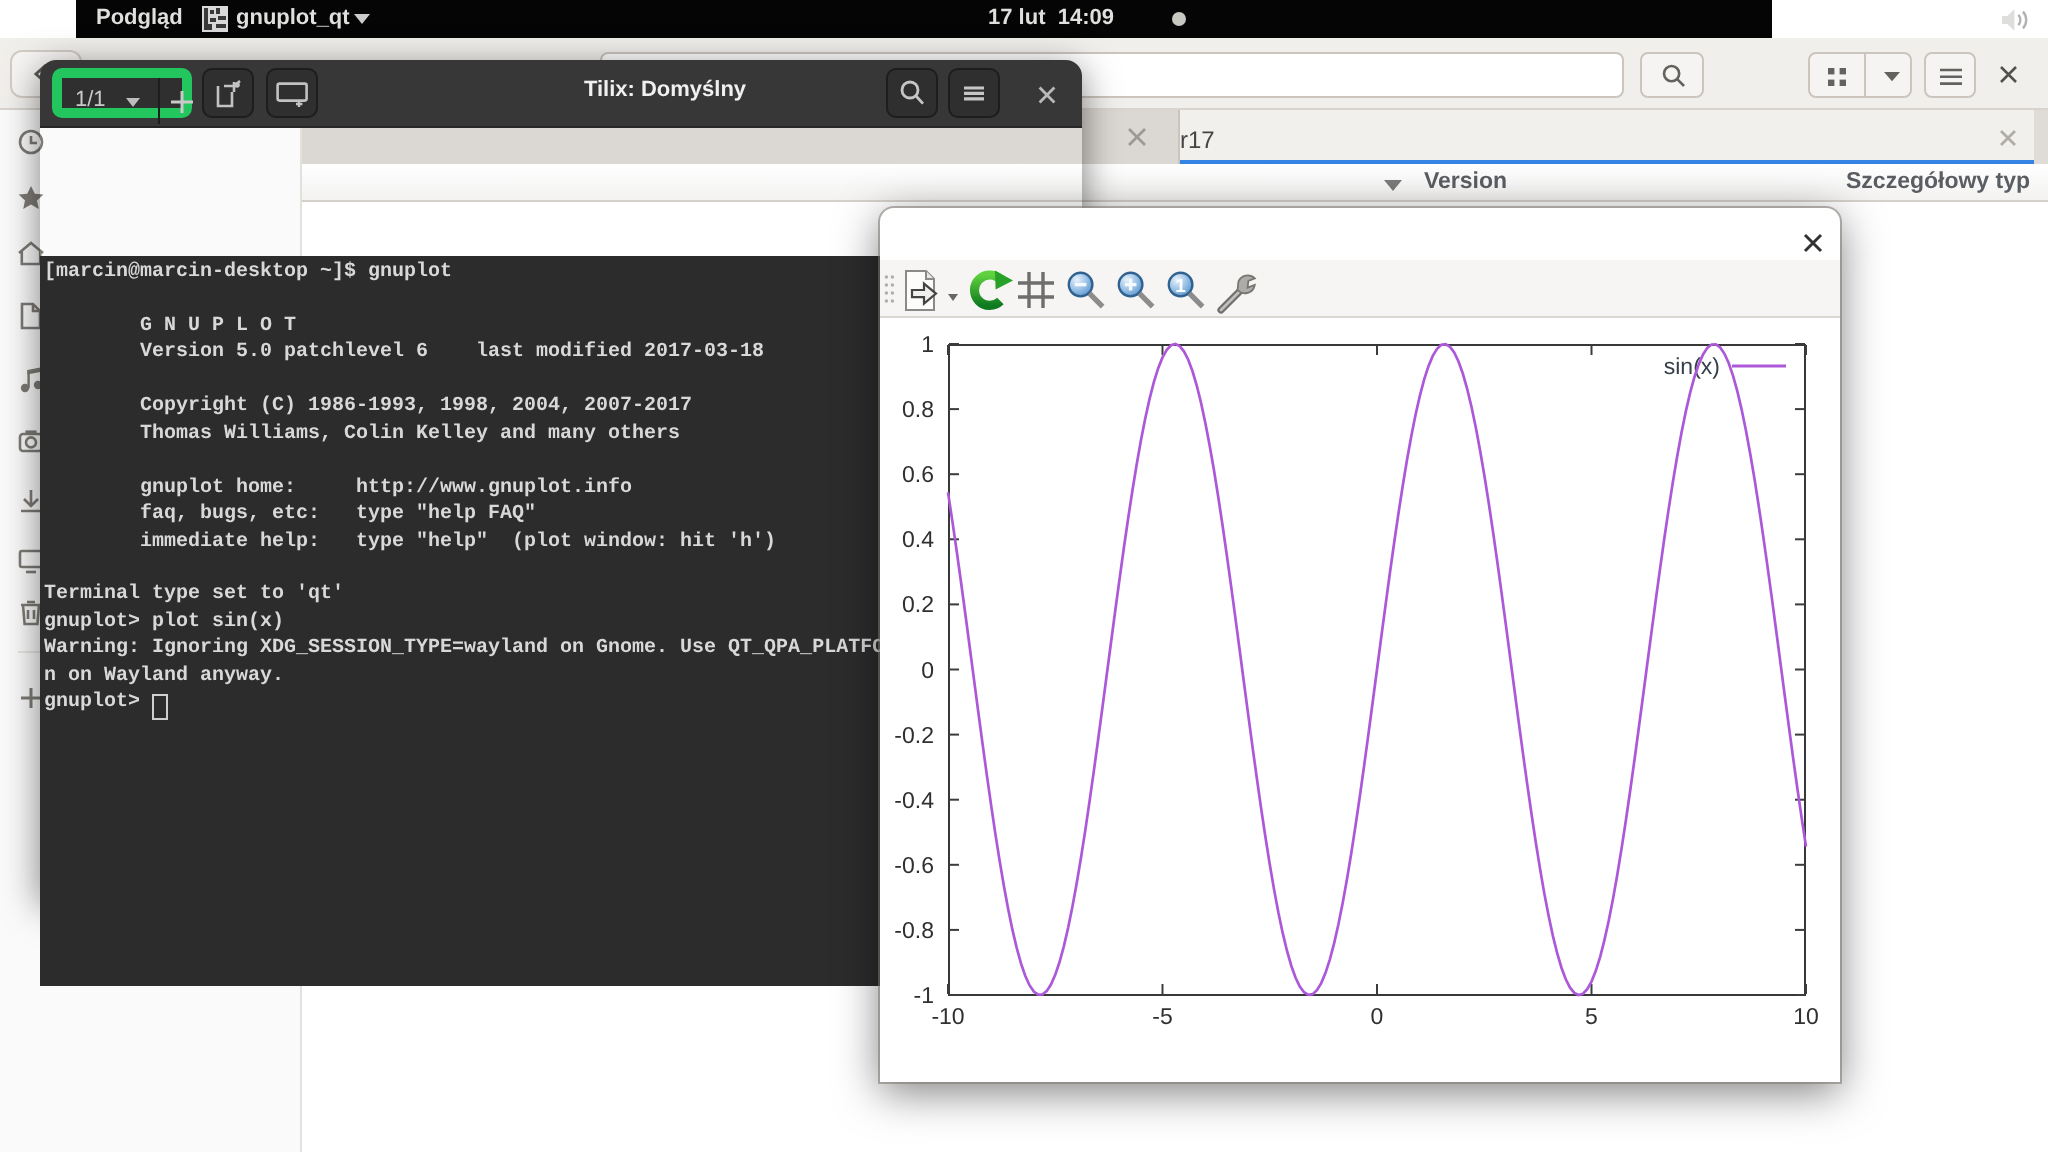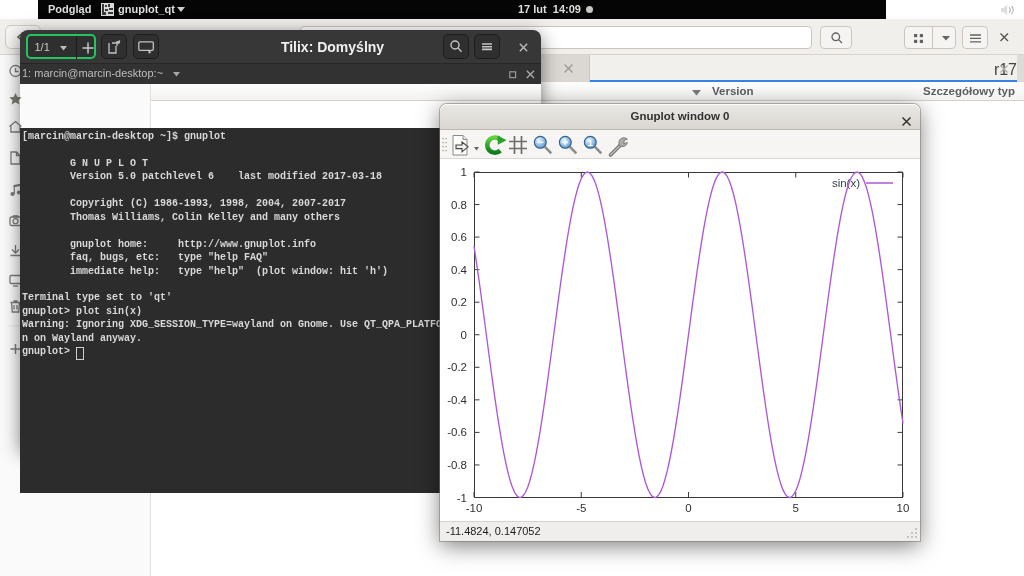--- a/index.html
+++ b/index.html
@@ -5,21 +5,21 @@
   body{width:1024px;height:576px;overflow:hidden;position:relative;
        font-family:"Liberation Sans",sans-serif;background:#fff;}
   .abs{position:absolute;}
   
   #topbar{left:0;top:0;width:848px;height:19px;background:#050505;color:#dfdfdd;
           font-size:11px;font-weight:bold;margin-left:38px;}
   
   #nau-header{left:0;top:19px;width:1024px;height:36px;background:#f1efec;border-bottom:1px solid #d8d3cd;box-sizing:border-box;}
   #nau-tabbar{left:151px;top:55px;width:873px;height:27px;background:#dfdcd7;}
   #nau-tab-inactive{left:151px;top:55px;width:439px;height:27px;background:#dbd7d2;border-right:1px solid #c9c4be;box-sizing:border-box;}
-  #nau-tab-active{left:590px;top:55px;width:427px;height:25px;background:#f2f0ed;color:#454545;font-size:16px;text-align:right;line-height:30px;}
+  #nau-tab-active{left:590px;top:55px;width:427px;height:25px;background:#f2f0ed;color:#454545;font-size:12px;text-align:left;line-height:30px;}
   #nau-tab-line{left:590px;top:80px;width:427px;height:3px;background:#3584e4;}
   #nau-cols{left:151px;top:82px;width:873px;height:19px;background:linear-gradient(#ffffff,#f3f2f1);border-bottom:1px solid #d4d0cb;box-sizing:border-box;
             color:#5a5e62;font-size:11.5px;font-weight:bold;}
   #nau-content{left:151px;top:101px;width:873px;height:475px;background:#ffffff;}
   #nau-side{left:0;top:55px;width:151px;height:521px;background:#fafafa;border-right:1px solid #e4e1dd;box-sizing:border-box;}
   
   #tilix{left:20px;top:30px;width:521px;height:419px;border-radius:8px 8px 0 0;
          box-shadow:0 4px 18px rgba(0,0,0,.5);}
   #tx-head{left:0;top:0;width:521px;height:34px;background:#373737;border-radius:8px 8px 0 0;
            border-bottom:1px solid #272727;box-sizing:border-box;}
@@ -52,21 +52,21 @@
         <rect x="4" y="6" width="3" height="2"></rect>
         <rect x="8" y="5" width="4" height="2"></rect>
         <rect x="3" y="9" width="2" height="3"></rect>
         <rect x="7" y="9" width="5" height="2"></rect>
       </g>
   </svg>
   <span class="abs" style="left:80px;top:3px;">gnuplot_qt</span>
   <svg class="abs" style="left:139px;top:7px" width="9" height="6">
       <path d="M0,0 L8,0 L4,5 Z" fill="#ccc"></path>
     </svg>
-  <span class="abs" style="left:480px;top:3px;">17 lut&nbsp; 14:09</span>
+  <span class="abs" style="left:456px;top:3px;">17 lut&nbsp; 14:09</span>
   <span class="abs" style="left:548px;top:6px;width:7px;height:7px;border-radius:50%;background:#c8c8c2;"></span>
   <svg class="abs" style="left:963px;top:4px" width="14" height="12">
     <path d="M0,4 h2.6 l3.6,-3.4 V11.4 L2.6,8 H0 Z" fill="#dededc"></path>
     <path d="M8.2,3.4 a4,4 0 0 1 0,5.2 M10.5,1.8 a6.3,6.3 0 0 1 0,8.4" fill="none" stroke="#b2b2b0" stroke-width="1.2"></path>
   </svg>
   <svg class="abs" style="left:987px;top:3px" width="11" height="13">
     <rect x="3.5" y="0" width="4" height="2" fill="#e2e2e0"></rect>
     <rect x="0.8" y="2" width="9.4" height="11" rx="1.5" fill="none" stroke="#e2e2e0" stroke-width="1.4"></rect>
     <rect x="2.6" y="3.8" width="5.8" height="7.4" fill="#e2e2e0"></rect>
   </svg>
@@ -176,21 +176,21 @@
     <path d="M-2,271 H13" stroke="#e8e6e2" stroke-width="1"></path>
     <g transform="translate(6.5,294)">
           <path d="M0,-5 v10 M-5,0 h10" stroke-width="1.5"></path>
         </g>
    </g>
   </svg>
 </div>
 
 <div class="abs" id="tilix">
  <div class="abs" id="tx-head">
-   <div class="abs" style="left:5.5px;top:4px;width:70.5px;height:25px;background:#2f2f2f;border:2px solid #22c55e;border-radius:5px;box-sizing:border-box;">
+   <div class="abs" style="left:5.5px;top:4px;width:70.5px;height:25px;background:#2f2f2f;border:5px solid #22c55e;border-radius:5px;box-sizing:border-box;">
      <span style="position:absolute;left:7px;top:5px;font-size:11px;color:#c9c9c9;">1/1</span>
      <svg style="position:absolute;left:32px;top:10px" width="8" height="5">
           <path d="M0,0 L7,0 L3.5,4.5 Z" fill="#bdbdbd"></path>
         </svg>
      <div style="position:absolute;left:48.5px;top:0;width:1px;height:23px;background:#1d1d1d;"></div>
      <svg style="position:absolute;left:54px;top:6px" width="12" height="12">
           <path d="M6,0.5 V11.5 M0.5,6 H11.5" stroke="#c9c9c9" stroke-width="1.5"></path>
         </svg>
    </div>
    <div class="abs" style="left:81px;top:4px;width:26px;height:25px;background:#2f2f2f;border:1px solid #1d1d1d;border-radius:5px;box-sizing:border-box;">
@@ -199,46 +199,34 @@
           <path d="M4,3 h5 M9,1 v5 M9,3 l3,-2.5" stroke="#c2c2c2" stroke-width="1.3" fill="none"></path>
           <circle cx="10.5" cy="2.5" r="1.4" fill="#c2c2c2"></circle>
         </svg>
    </div>
    <div class="abs" style="left:113px;top:4px;width:26px;height:25px;background:#2f2f2f;border:1px solid #1d1d1d;border-radius:5px;box-sizing:border-box;">
      <svg style="position:absolute;left:4px;top:6px" width="17" height="13">
           <rect x="0.8" y="0.8" width="14.5" height="8.5" rx="1" fill="none" stroke="#c2c2c2" stroke-width="1.3"></rect>
           <path d="M11.5,9.5 v3 M10,11 h3.2" stroke="#c2c2c2" stroke-width="1.2"></path>
         </svg>
    </div>
-   <div class="abs" style="left:0;width:625px;top:9px;text-align:center;color:#f0f0f0;font-size:14px;font-weight:bold;">Tilix: Domyślny</div>
+   <div class="abs" style="left:0;width:625px;top:9px;text-align:center;color:#f0f0f0;font-size:11px;font-weight:bold;">Tilix: Domyślny</div>
    <div class="abs" style="left:423px;top:4px;width:25.5px;height:25px;background:#2f2f2f;border:1px solid #1d1d1d;border-radius:5px;box-sizing:border-box;">
      <svg style="position:absolute;left:6px;top:5px" width="13" height="14">
           <circle cx="5" cy="5" r="4" fill="none" stroke="#c6c6c6" stroke-width="1.4"></circle>
           <path d="M7.9,7.9 L11.5,11.8" stroke="#c6c6c6" stroke-width="1.4"></path>
         </svg>
    </div>
    <div class="abs" style="left:454px;top:4px;width:26px;height:25px;background:#2f2f2f;border:1px solid #1d1d1d;border-radius:5px;box-sizing:border-box;">
      <svg style="position:absolute;left:6.5px;top:8px" width="11" height="8">
           <path d="M0,1 h10 M0,3.7 h10 M0,6.4 h10" stroke="#c6c6c6" stroke-width="1.6"></path>
         </svg>
    </div>
    <svg class="abs" style="left:499px;top:13px" width="9" height="9">
         <path d="M0.8,0.8 L8.2,8.2 M8.2,0.8 L0.8,8.2" stroke="#b9b9b9" stroke-width="1.4"></path>
-      </svg>
- </div>
- <div class="abs" id="tx-session">
-   <span class="abs" style="left:2px;top:3px;font-size:11px;color:#bdbdbd;">1: marcin@marcin-desktop:~</span>
-   <svg class="abs" style="left:153px;top:8px" width="8" height="5">
-        <path d="M0,0 L7,0 L3.5,4.5 Z" fill="#a8a8a8"></path>
-      </svg>
-   <svg class="abs" style="left:488.5px;top:6.5px" width="8" height="8">
-        <rect x="0.8" y="0.8" width="5.8" height="5.8" fill="none" stroke="#9a9a9a" stroke-width="1.2"></rect>
-      </svg>
-   <svg class="abs" style="left:506px;top:6px" width="9" height="9">
-        <path d="M0.8,0.8 L8,8 M8,0.8 L0.8,8" stroke="#a8a8a8" stroke-width="1.4"></path>
       </svg>
  </div>
  <div class="abs" id="tx-term">
       <pre>[marcin@marcin-desktop ~]$ gnuplot
 
         G N U P L O T
         Version 5.0 patchlevel 6    last modified 2017-03-18
 
         Copyright (C) 1986-1993, 1998, 2004, 2007-2017
         Thomas Williams, Colin Kelley and many others
@@ -249,21 +237,20 @@
 
 Terminal type set to 'qt'
 gnuplot&gt; plot sin(x)
 Warning: Ignoring XDG_SESSION_TYPE=wayland on Gnome. Use QT_QPA_PLATFORM=wayland to ru
 n on Wayland anyway.
 gnuplot&gt; <span id="cur"></span></pre>
     </div>
 </div>
 
 <div class="abs" id="gp">
- <div class="abs" id="gp-title">Gnuplot window 0</div>
  <svg class="abs" style="left:461px;top:12px" width="11" height="11">
       <path d="M1.5,1.5 L9.5,9.5 M9.5,1.5 L1.5,9.5" stroke="#323232" stroke-width="1.5"></path>
     </svg>
  <div class="abs" id="gp-tools">
    <svg class="abs" style="left:2px;top:7px" width="6" height="16">
      <g fill="#aeaba7">
           <circle cx="1.2" cy="1.5" r="0.85"></circle>
           <circle cx="4.2" cy="1.5" r="0.85"></circle>
           <circle cx="1.2" cy="5.5" r="0.85"></circle>
           <circle cx="4.2" cy="5.5" r="0.85"></circle>
@@ -367,24 +354,13 @@
 <line x1="355.75" y1="337" x2="355.75" y2="332" stroke="#3c3c3c"></line>
 <line x1="355.75" y1="12.5" x2="355.75" y2="17.5" stroke="#3c3c3c"></line>
 <text x="355.75" y="352" text-anchor="middle" font-size="11.5" fill="#303030">5</text>
 <line x1="463.0" y1="337" x2="463.0" y2="332" stroke="#3c3c3c"></line>
 <line x1="463.0" y1="12.5" x2="463.0" y2="17.5" stroke="#3c3c3c"></line>
 <text x="463.0" y="352" text-anchor="middle" font-size="11.5" fill="#303030">10</text>
 <text x="420" y="27" text-anchor="end" font-size="11.5" fill="#37404a">sin(x)</text>
 <line x1="426" y1="23" x2="453" y2="23" stroke="#ac58d8" stroke-width="1.5"></line>
 <path d="M34.0,86.21 L36.14,100.29 L38.29,115.11 L40.43,130.52 L42.58,146.38 L44.72,162.52 L46.87,178.78 L49.01,195.0 L51.16,211.03 L53.3,226.68 L55.45,241.82 L57.59,256.29 L59.74,269.95 L61.88,282.65 L64.03,294.27 L66.17,304.7 L68.32,313.84 L70.46,321.58 L72.61,327.85 L74.75,332.6 L76.9,335.77 L79.04,337.33 L81.19,337.26 L83.33,335.57 L85.48,332.28 L87.62,327.41 L89.77,321.01 L91.91,313.16 L94.06,303.92 L96.2,293.39 L98.35,281.67 L100.49,268.89 L102.64,255.17 L104.78,240.64 L106.93,225.45 L109.07,209.76 L111.22,193.72 L113.36,177.49 L115.51,161.23 L117.65,145.1 L119.8,129.28 L121.94,113.9 L124.09,99.14 L126.23,85.13 L128.38,72.01 L130.52,59.92 L132.67,48.98 L134.81,39.3 L136.96,30.97 L139.1,24.07 L141.25,18.69 L143.39,14.86 L145.54,12.62 L147.68,12.01 L149.83,13.03 L151.97,15.66 L154.12,19.88 L156.26,25.64 L158.41,32.9 L160.55,41.58 L162.7,51.58 L164.84,62.82 L166.99,75.17 L169.13,88.52 L171.28,102.73 L173.42,117.66 L175.57,133.16 L177.71,149.08 L179.86,165.25 L182.0,181.52 L184.15,197.72 L186.29,213.69 L188.44,229.27 L190.58,244.31 L192.73,258.65 L194.87,272.15 L197.02,284.68 L199.16,296.11 L201.31,306.33 L203.45,315.24 L205.6,322.74 L207.74,328.76 L209.89,333.24 L212.03,336.14 L214.18,337.43 L216.32,337.09 L218.47,335.13 L220.61,331.57 L222.76,326.44 L224.9,319.79 L227.05,311.7 L229.19,302.24 L231.34,291.5 L233.48,279.6 L235.63,266.65 L237.77,252.78 L239.92,238.13 L242.06,222.85 L244.21,207.08 L246.35,191.0 L248.5,174.75 L250.64,158.5 L252.79,142.42 L254.93,126.65 L257.08,111.37 L259.22,96.72 L261.37,82.85 L263.51,69.9 L265.66,58.0 L267.8,47.26 L269.95,37.8 L272.09,29.71 L274.24,23.06 L276.38,17.93 L278.53,14.37 L280.67,12.41 L282.82,12.07 L284.96,13.36 L287.11,16.26 L289.25,20.74 L291.4,26.76 L293.54,34.26 L295.69,43.17 L297.83,53.39 L299.98,64.82 L302.12,77.35 L304.27,90.85 L306.41,105.19 L308.56,120.23 L310.7,135.81 L312.85,151.78 L314.99,167.98 L317.14,184.25 L319.28,200.42 L321.43,216.34 L323.57,231.84 L325.72,246.77 L327.86,260.98 L330.01,274.33 L332.15,286.68 L334.3,297.92 L336.44,307.92 L338.59,316.6 L340.73,323.86 L342.88,329.62 L345.02,333.84 L347.17,336.47 L349.31,337.49 L351.46,336.88 L353.6,334.64 L355.75,330.81 L357.89,325.43 L360.04,318.53 L362.18,310.2 L364.33,300.52 L366.47,289.58 L368.62,277.49 L370.76,264.37 L372.91,250.36 L375.05,235.6 L377.2,220.22 L379.34,204.4 L381.49,188.27 L383.63,172.01 L385.78,155.78 L387.92,139.74 L390.07,124.05 L392.21,108.86 L394.36,94.33 L396.5,80.61 L398.65,67.83 L400.79,56.11 L402.94,45.58 L405.08,36.34 L407.23,28.49 L409.37,22.09 L411.52,17.22 L413.66,13.93 L415.81,12.24 L417.95,12.17 L420.1,13.73 L422.24,16.9 L424.39,21.65 L426.53,27.92 L428.68,35.66 L430.82,44.8 L432.97,55.23 L435.11,66.85 L437.26,79.55 L439.4,93.21 L441.55,107.68 L443.69,122.82 L445.84,138.47 L447.98,154.5 L450.13,170.72 L452.27,186.98 L454.42,203.12 L456.56,218.98 L458.71,234.39 L460.85,249.21 L463.0,263.29" fill="none" stroke="#ac58d8" stroke-width="1.35"></path>
 </svg>
- <div class="abs" id="gp-status"><span style="margin-left:6px">-11.4824,  0.147052</span>
-  <svg style="position:absolute;right:2px;bottom:2px" width="13" height="13">
-   <g fill="#b9b6b1">
-          <circle cx="11" cy="3" r="1"></circle>
-          <circle cx="7" cy="7" r="1"></circle>
-          <circle cx="11" cy="7" r="1"></circle>
-          <circle cx="3" cy="11" r="1"></circle>
-          <circle cx="7" cy="11" r="1"></circle>
-          <circle cx="11" cy="11" r="1"></circle>
-        </g>
-  </svg></div>
 </div>
 
 </body></html>

